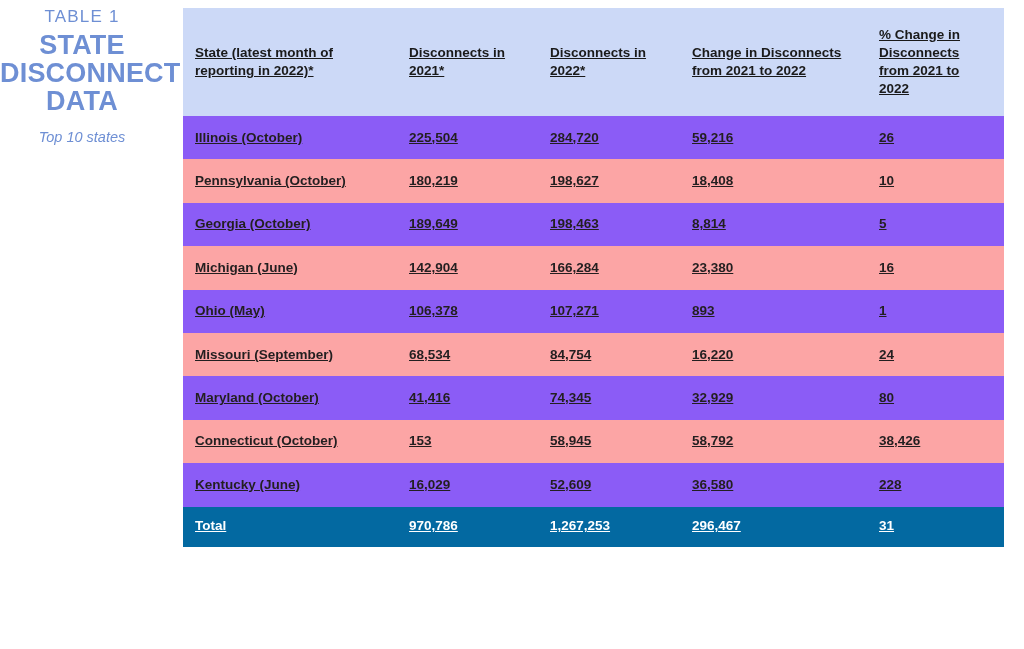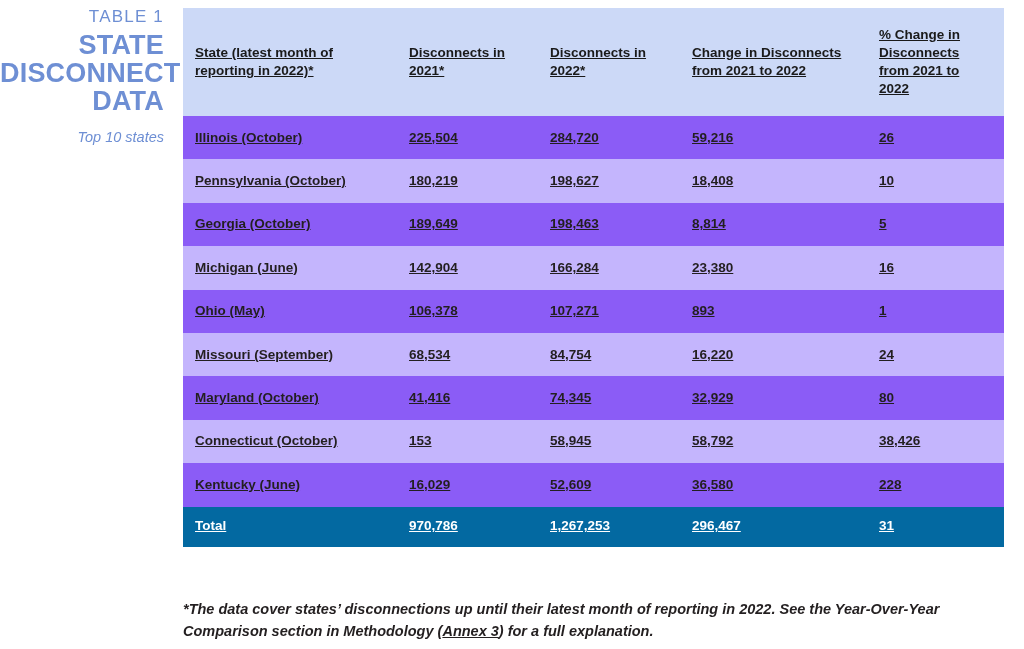--- a/index.html
+++ b/index.html
@@ -19,21 +19,21 @@
     width: 1024px;
     height: 649px;
     box-sizing: border-box;
   }
   
   .label-block {
     position: absolute;
     left: 0;
     top: 8px;
     width: 170px;
-    text-align: right;
+    text-align: center;
     padding-right: 6px;
     box-sizing: border-box;
   }
   .table-kicker {
     font-size: 17px;
     letter-spacing: 1.2px;
     color: #6e8fd4;
     font-weight: 400;
     line-height: 1.1;
     margin-bottom: 4px;
@@ -84,21 +84,21 @@
     padding-bottom: 0;
   }
   tbody tr td {
     height: 43.4px;
     line-height: 1.2;
   }
   tbody tr.row-even td {
     background: #8b5cf6;
   }
   tbody tr.row-odd td {
-    background: #c4b5fd;
+    background: #fca5a5;
   }
   tbody tr.total-row td {
     background: #0369a1;
     color: #ffffff;
     height: 40px;
   }
   
   col.c0 { width: 214px; }
   col.c1 { width: 141px; }
   col.c2 { width: 142px; }
@@ -227,15 +227,14 @@
           <td>Total</td>
           <td>970,786</td>
           <td>1,267,253</td>
           <td>296,467</td>
           <td>31</td>
         </tr>
       </tbody>
     </table>
   </div>
 
-  <div class="footnote"><span>*The data cover states’ disconnections up until their latest month of reporting in 2022. See the Year-Over-Year Comparison section in Methodology (</span><span class="link">Annex 3</span><span>) for a full explanation.</span></div>
 
 </div>
 
 </body></html>

